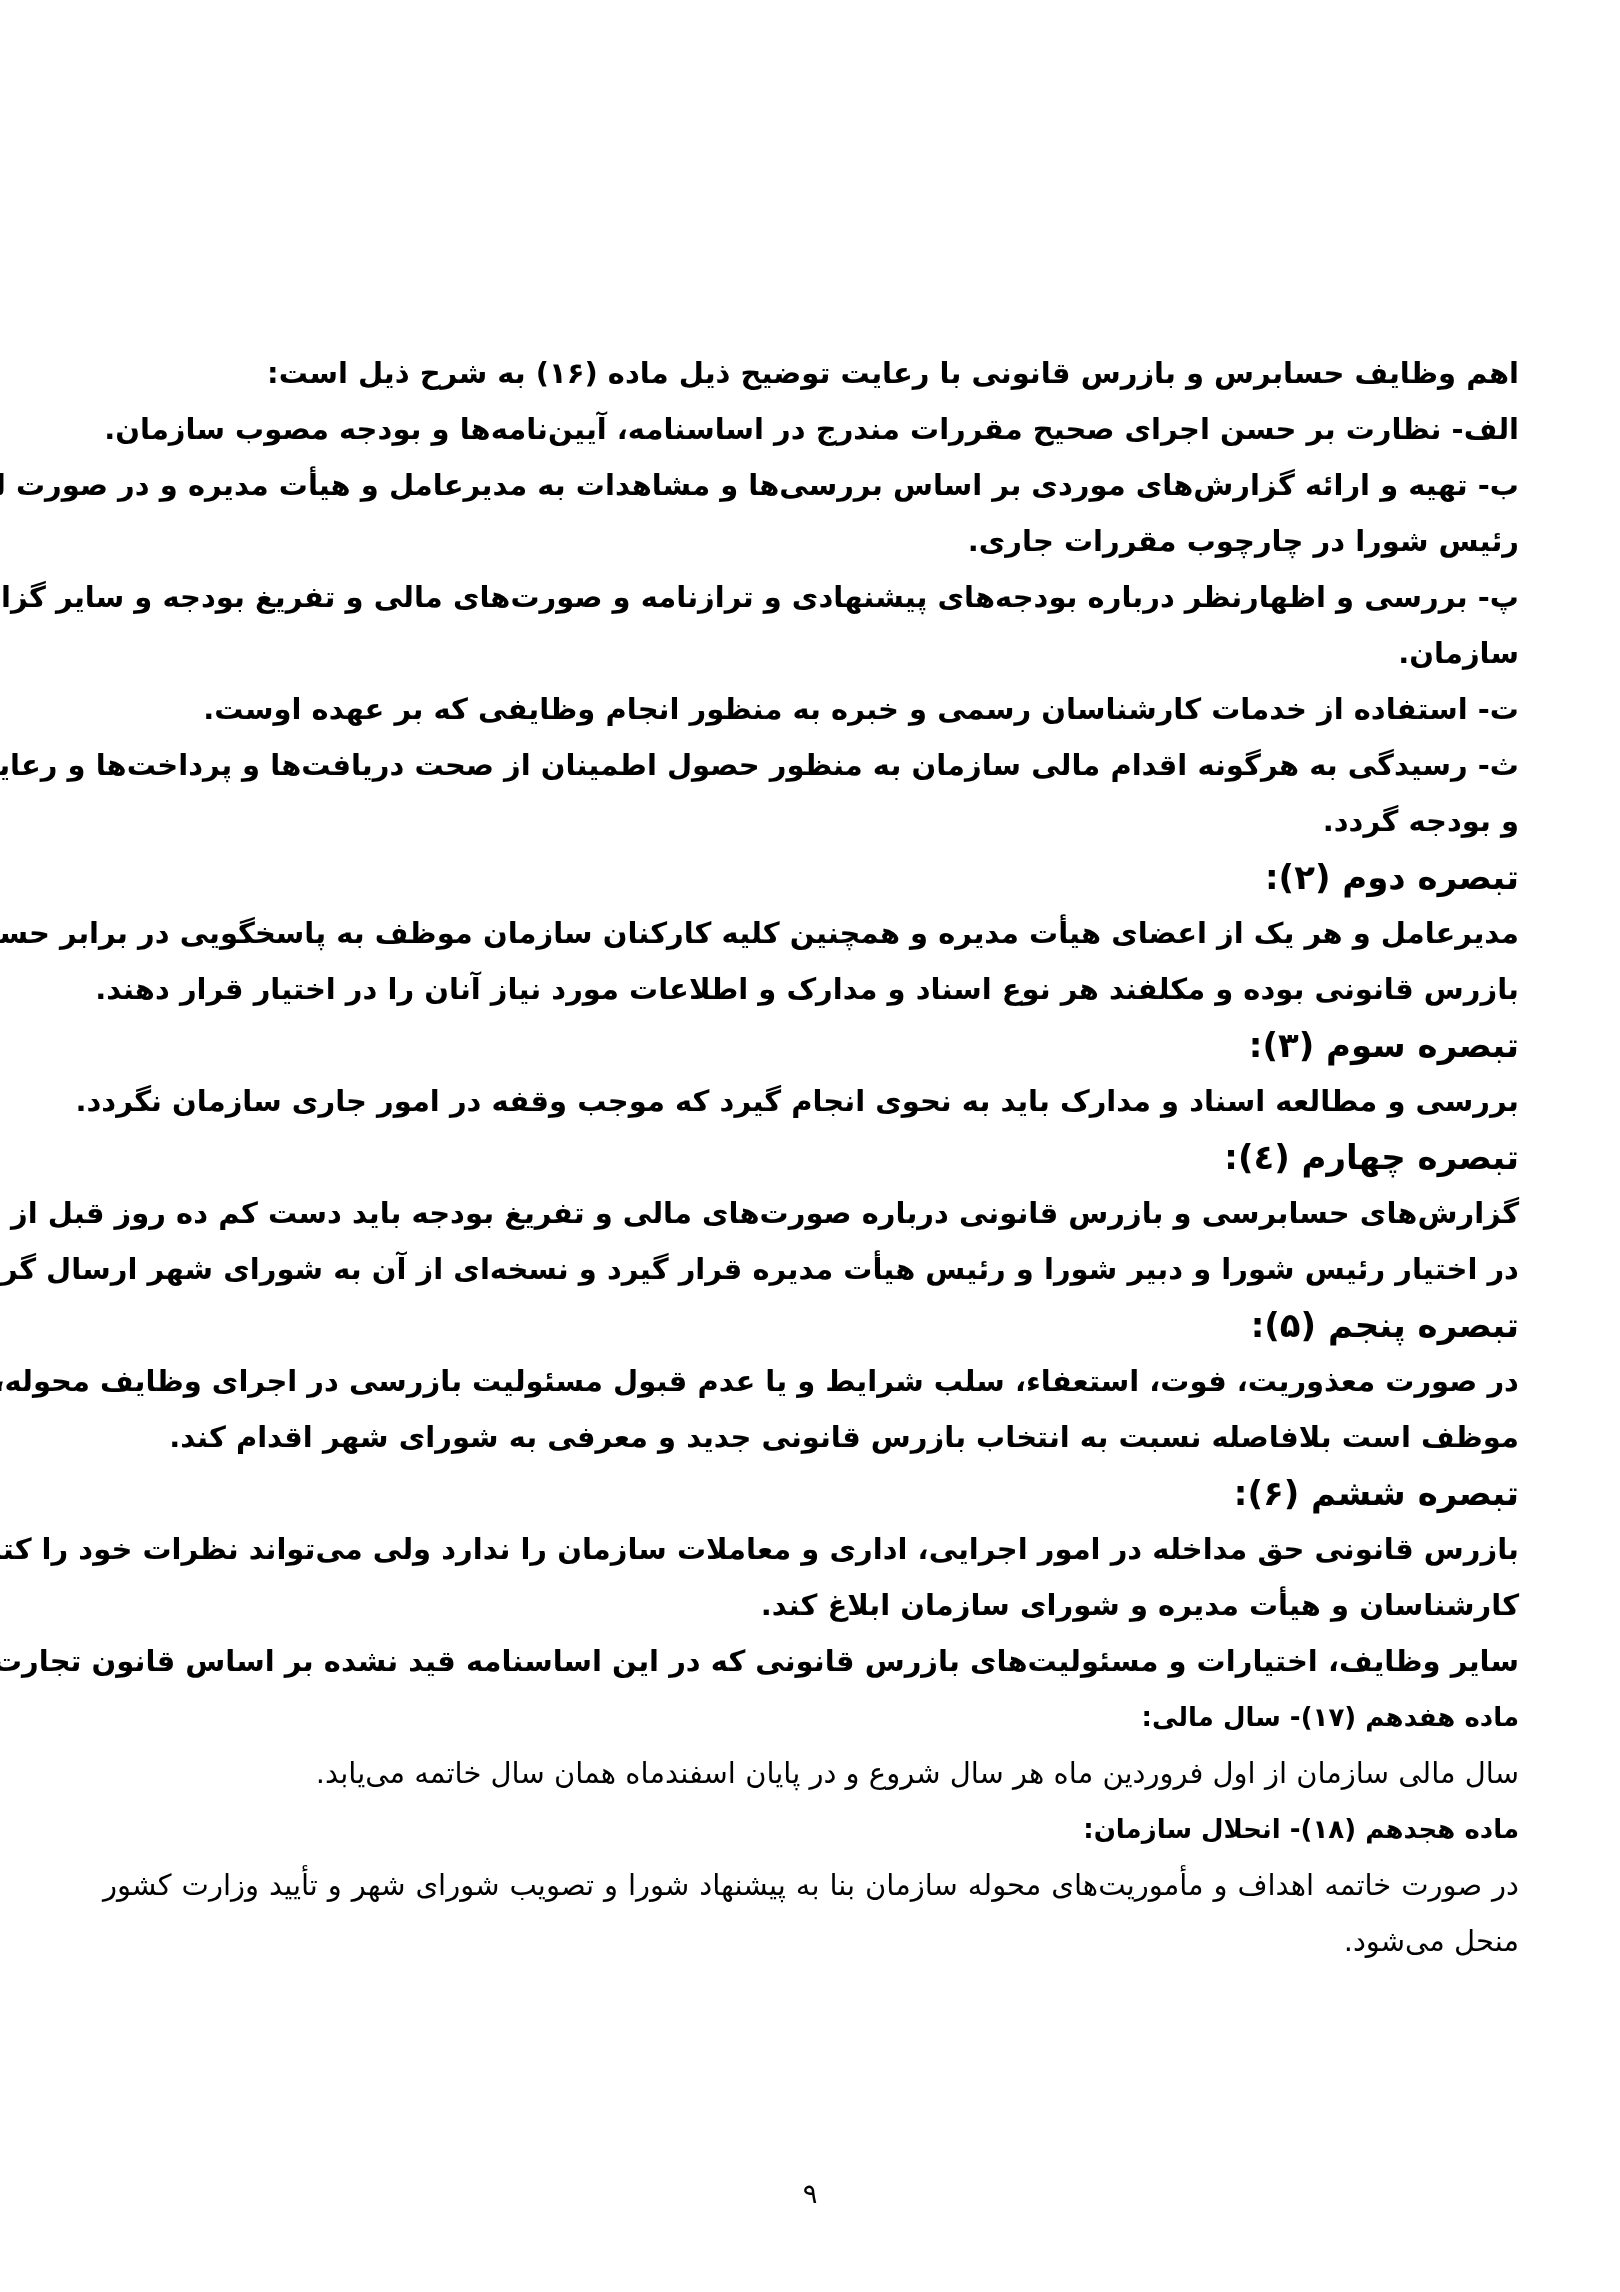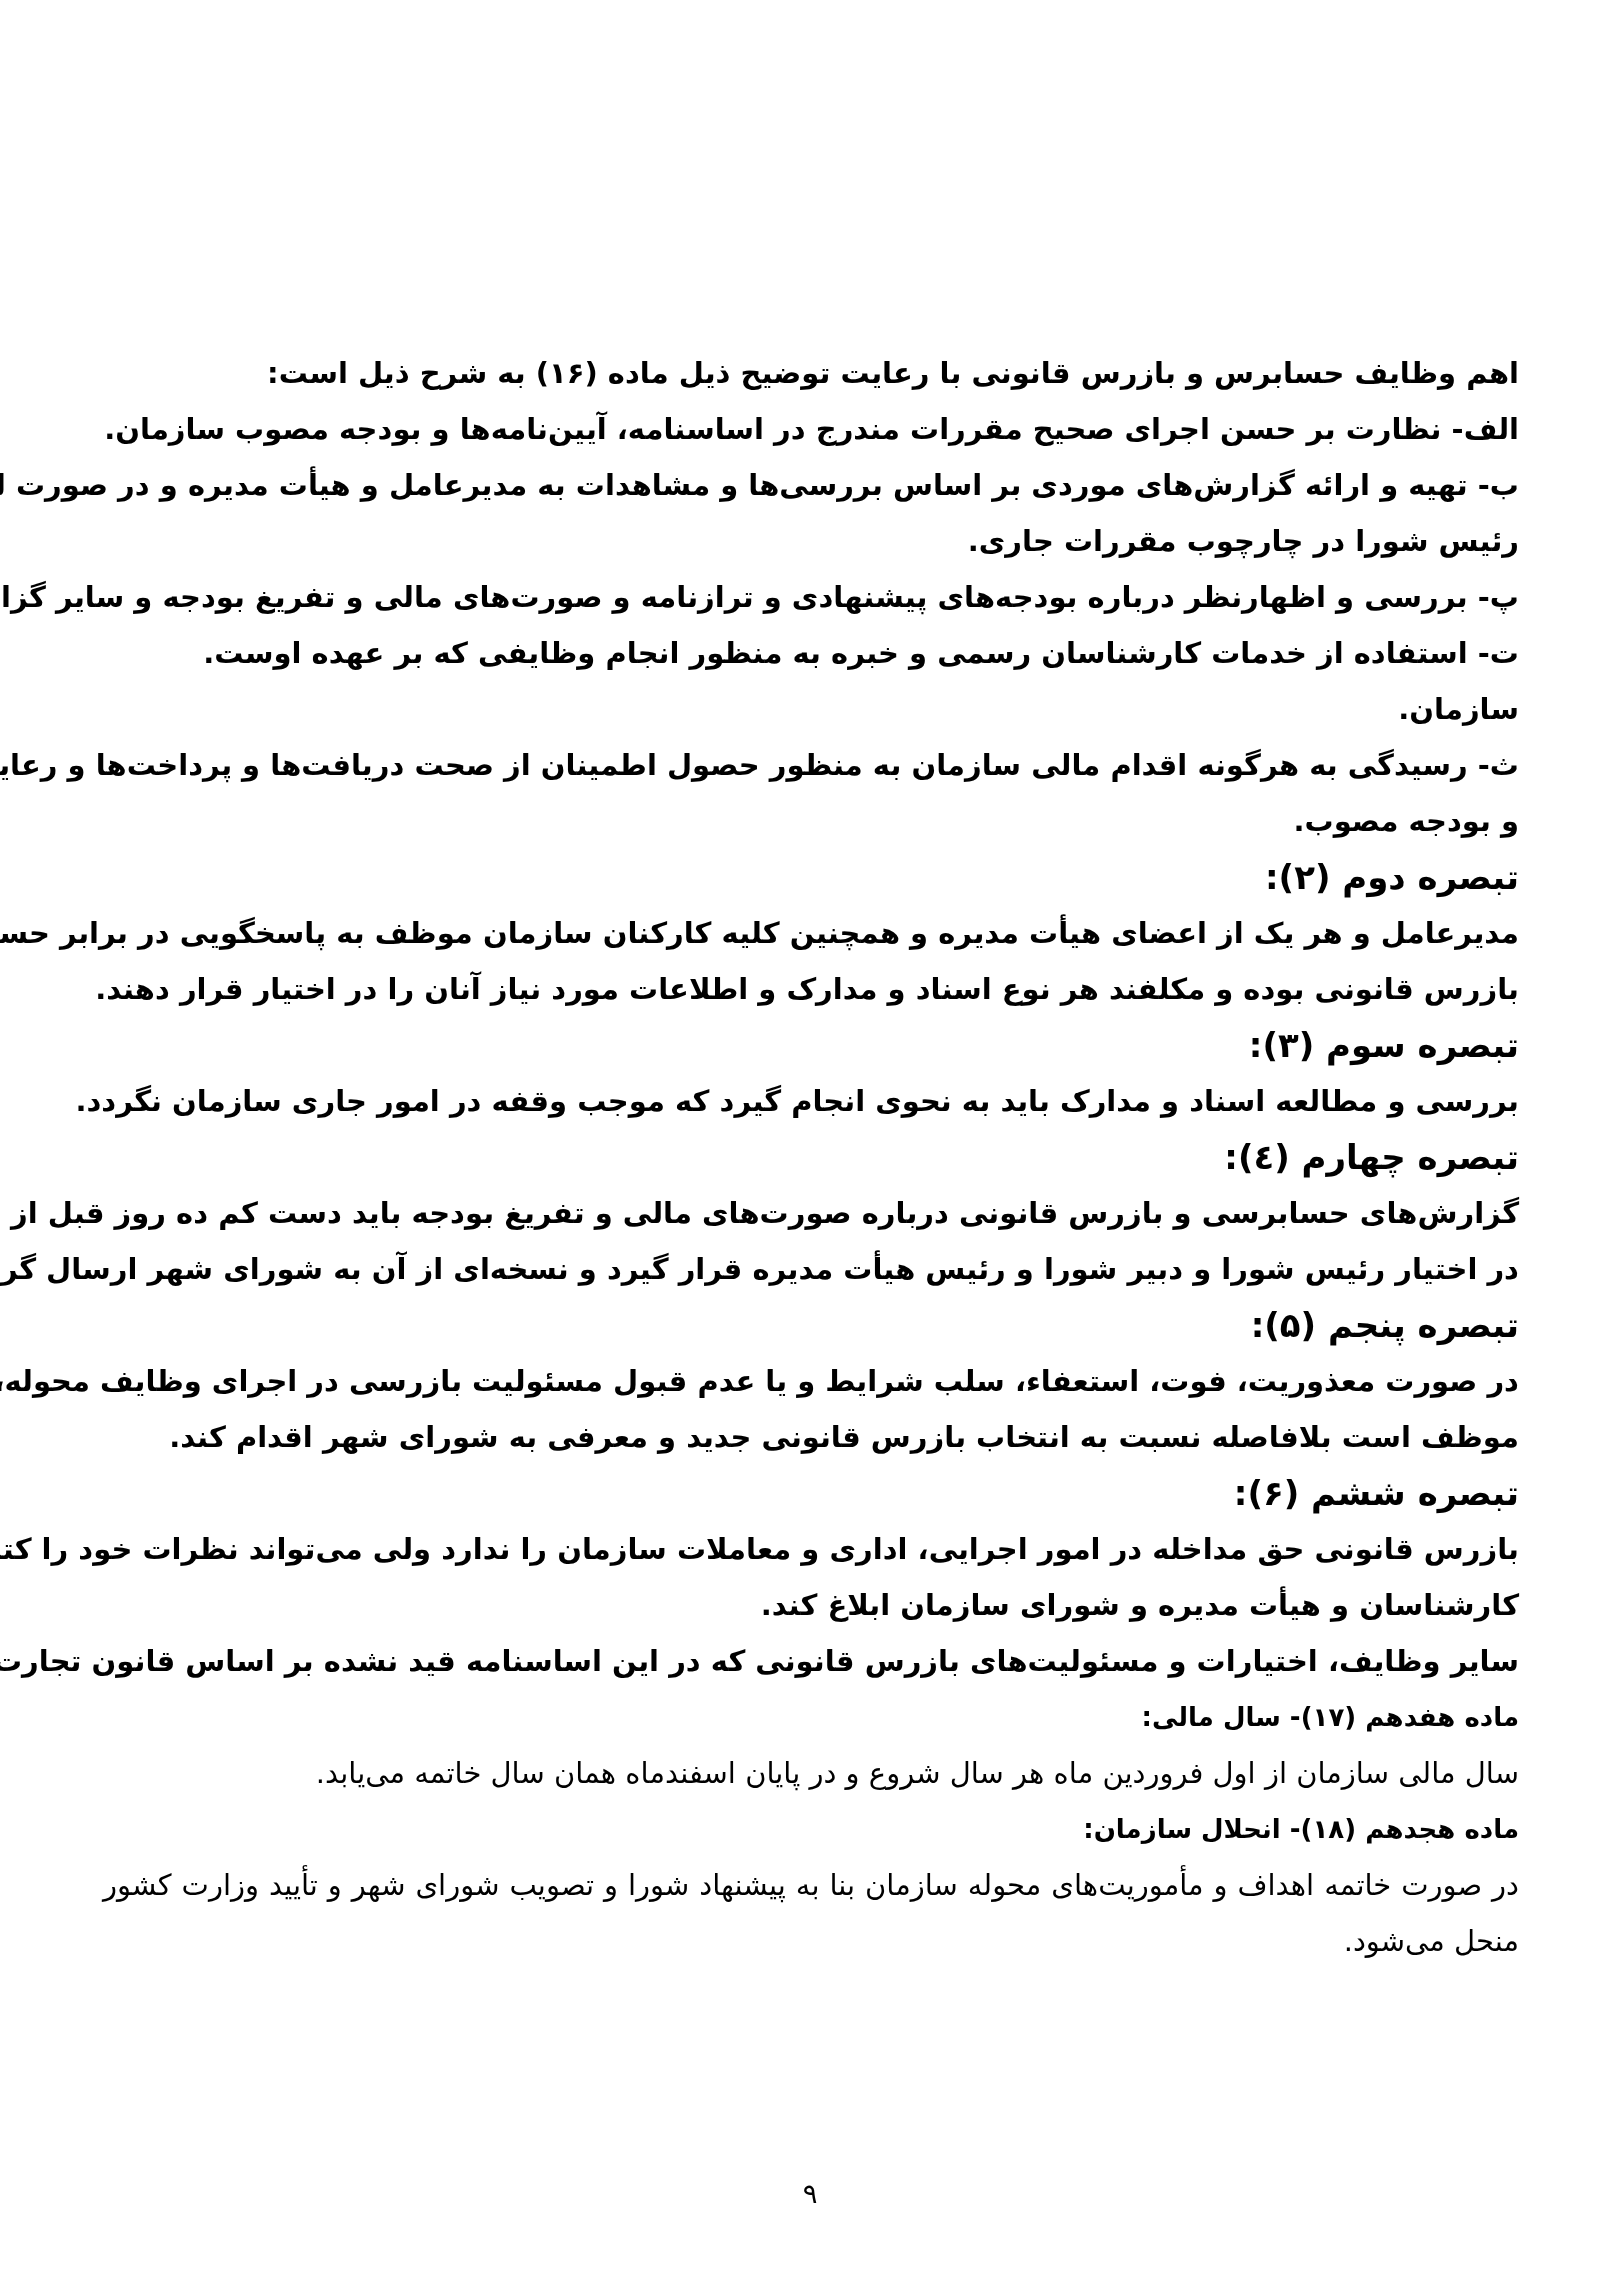--- a/index.html
+++ b/index.html
@@ -68,24 +68,24 @@
 </head>
 <body>
 
 <div class="page">
   <div class="text-block" id="text-block">
       <div class="line body">اهم وظایف حسابرس و بازرس قانونی با رعایت توضیح ذیل ماده (۱۶) به شرح ذیل است:</div>
       <div class="line body">الف- نظارت بر حسن اجرای صحیح مقررات مندرج در اساسنامه، آیین‌نامه‌ها و بودجه مصوب سازمان.</div>
       <div class="line body justify">ب- تهیه و ارائه گزارش‌های موردی بر اساس بررسی‌ها و مشاهدات به مدیرعامل و هیأت مدیره و در صورت لزوم به</div>
       <div class="line body">رئیس شورا در چارچوب مقررات جاری.</div>
       <div class="line body justify">پ- بررسی و اظهارنظر درباره بودجه‌های پیشنهادی و ترازنامه و صورت‌های مالی و تفریغ بودجه و سایر گزارش‌های</div>
+      <div class="line body">سازمان.</div>
       <div class="line body">ت- استفاده از خدمات کارشناسان رسمی و خبره به منظور انجام وظایفی که بر عهده اوست.</div>
-      <div class="line body">سازمان.</div>
       <div class="line body justify">ث- رسیدگی به هرگونه اقدام مالی سازمان به منظور حصول اطمینان از صحت دریافت‌ها و پرداخت‌ها و رعایت مقررات</div>
-      <div class="line body">و بودجه مصوب.</div>
+      <div class="line body">و بودجه گردد.</div>
       <div class="line heading">تبصره دوم (۲):</div>
       <div class="line body justify">مدیرعامل و هر یک از اعضای هیأت مدیره و همچنین کلیه کارکنان سازمان موظف به پاسخگویی در برابر حسابرس و</div>
       <div class="line body">بازرس قانونی بوده و مکلفند هر نوع اسناد و مدارک و اطلاعات مورد نیاز آنان را در اختیار قرار دهند.</div>
       <div class="line heading">تبصره سوم (۳):</div>
       <div class="line body">بررسی و مطالعه اسناد و مدارک باید به نحوی انجام گیرد که موجب وقفه در امور جاری سازمان نگردد.</div>
       <div class="line heading">تبصره چهارم (٤):</div>
       <div class="line body justify">گزارش‌های حسابرسی و بازرس قانونی درباره صورت‌های مالی و تفریغ بودجه باید دست کم ده روز قبل از جلسه شورا</div>
       <div class="line body">در اختیار رئیس شورا و دبیر شورا و رئیس هیأت مدیره قرار گیرد و نسخه‌ای از آن به شورای شهر ارسال گردد.</div>
       <div class="line heading">تبصره پنجم (۵):</div>
       <div class="line body justify">در صورت معذوریت، فوت، استعفاء، سلب شرایط و یا عدم قبول مسئولیت بازرسی در اجرای وظایف محوله، شورا</div>

